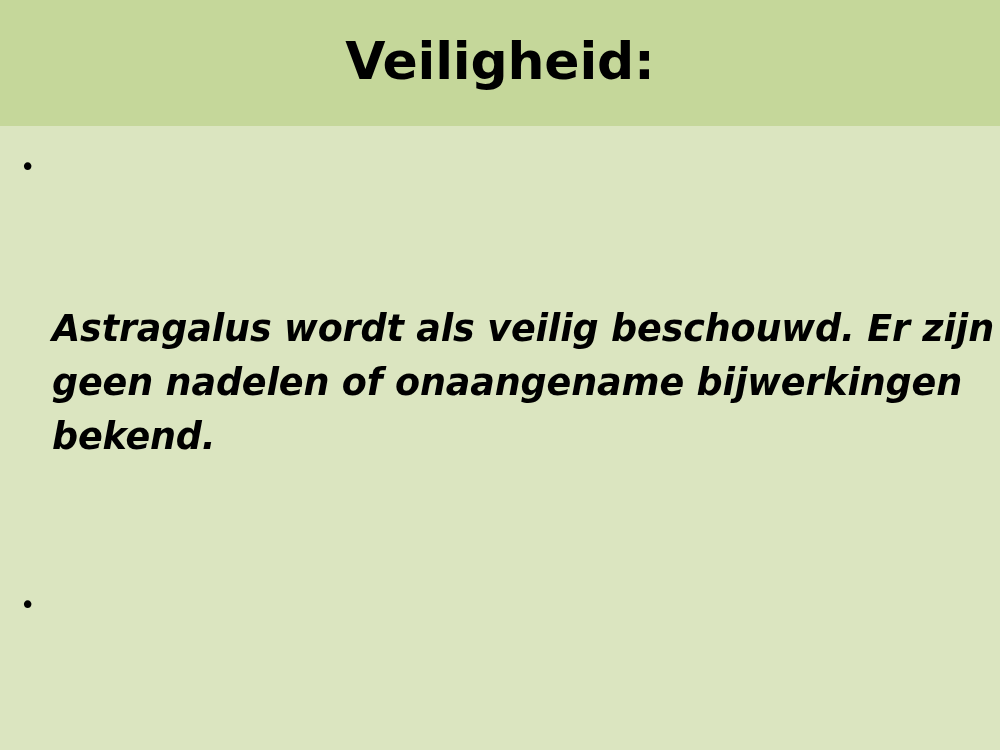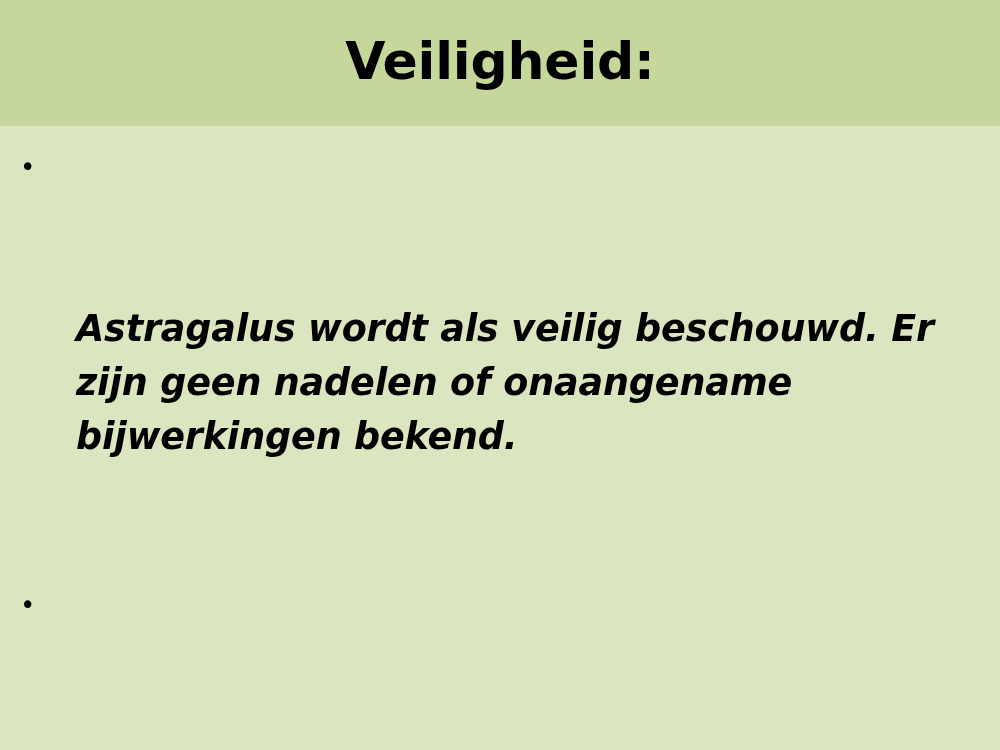--- a/index.html
+++ b/index.html
@@ -95,21 +95,20 @@
     line-height: 54px;
     font-family: "DejaVu Sans", sans-serif;
     font-style: normal;
     font-weight: normal;
     font-size: 26px;
     color: #000000;
   }
 
   .bullet-text {
     display: block;
-    margin-left: 24px;
   }
 </style>
 </head>
 <body>
 
 <div class="slide">
 
   <div class="title-band">
     <h1 class="slide-title">Veiligheid:</h1>
   </div>

